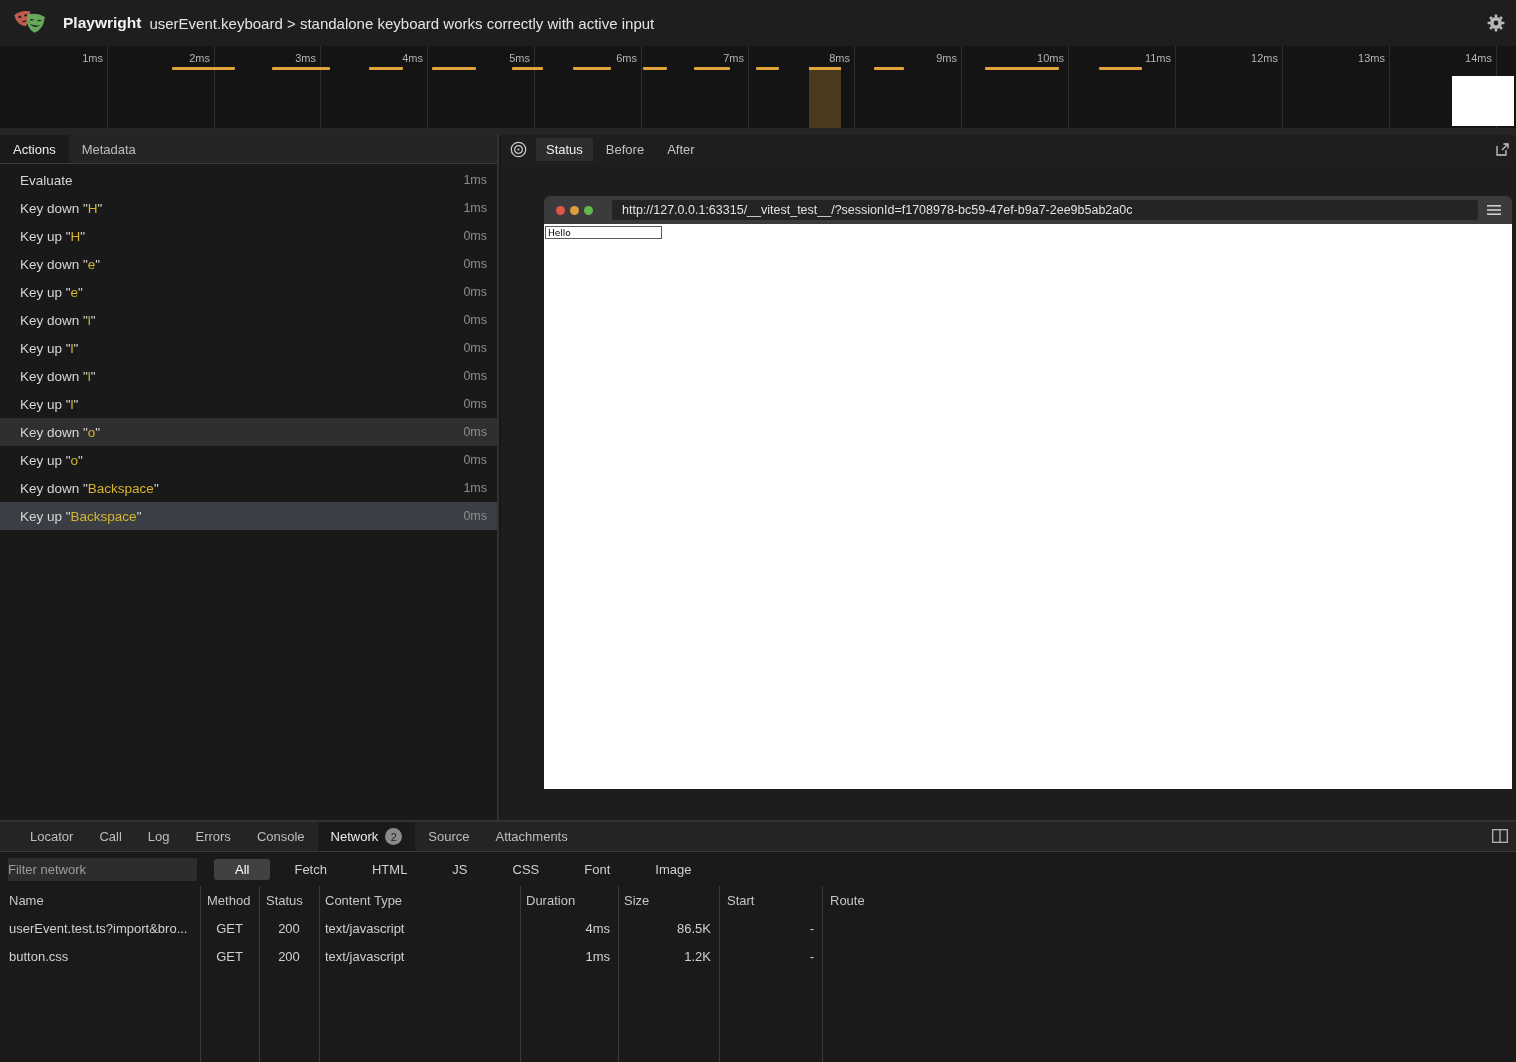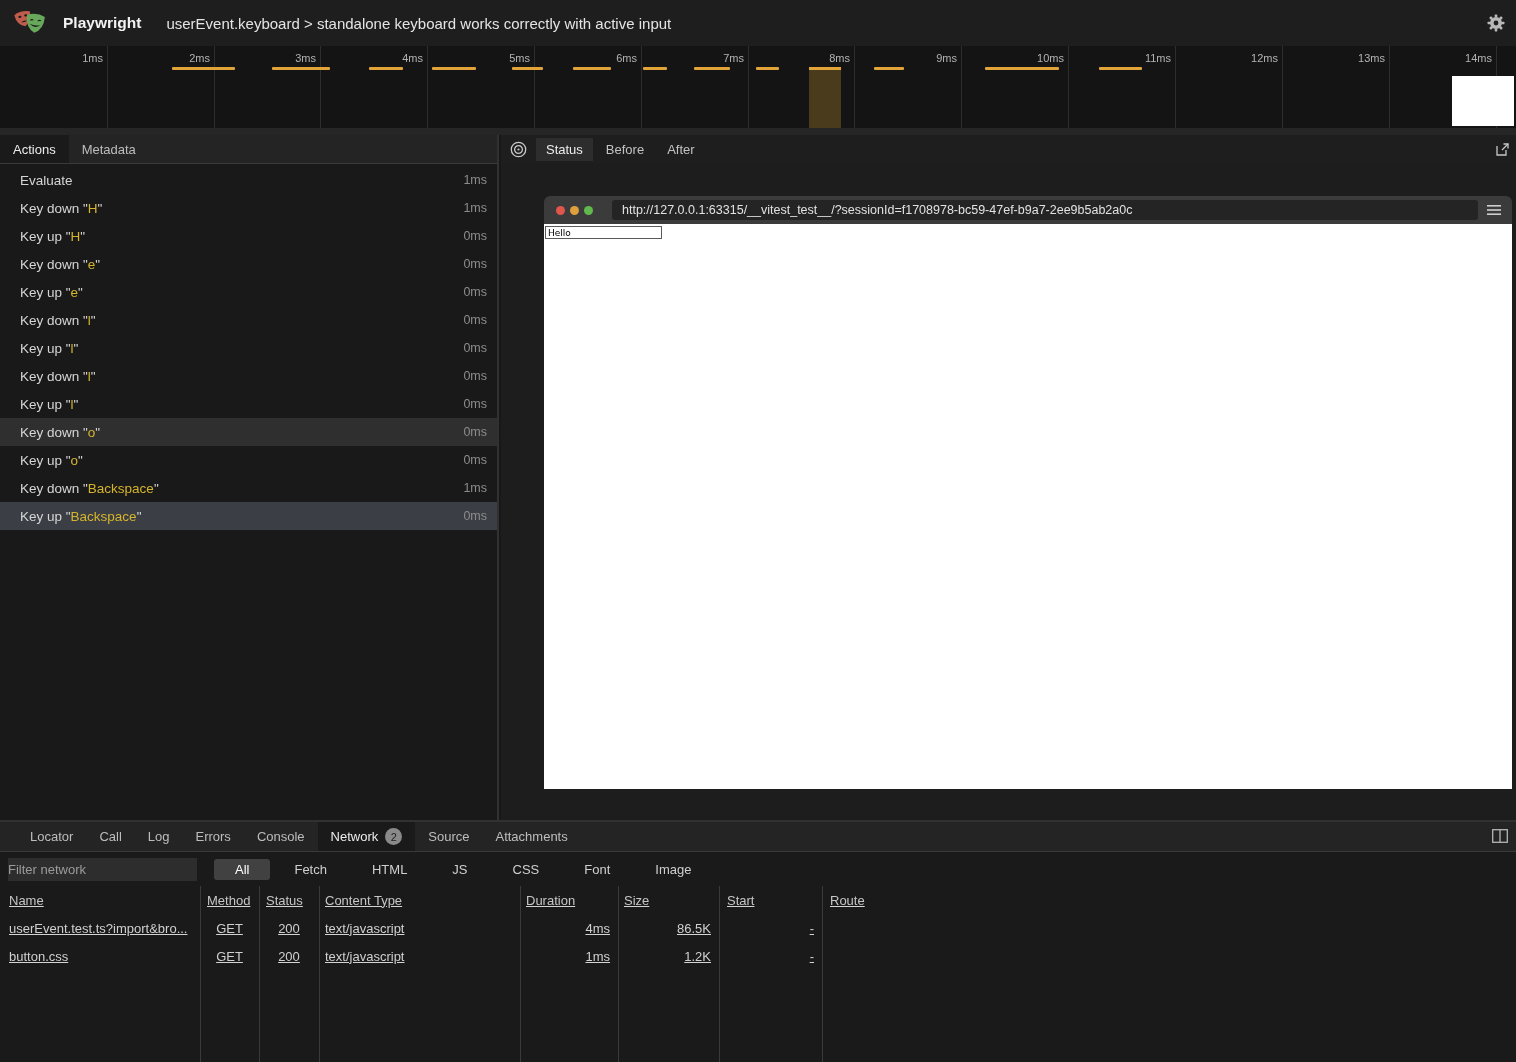--- a/index.html
+++ b/index.html
@@ -6,21 +6,21 @@
   html,body { width:1516px; height:1062px; }
   body {
     position: relative; overflow: hidden;
     background:#181818; color:#d4d4d4;
     font-family:"Liberation Sans", sans-serif;
   }
   
   .header { position:absolute; top:0; left:0; right:0; height:46px; background:#1e1e1e; display:flex; align-items:center; }
   .logo { margin-left:14px; width:34px; height:30px; flex:0 0 auto; }
   .app-name { margin-left:15px; font-size:15.5px; font-weight:bold; color:#f2f2f2; }
-  .trace-title { margin-left:25px; font-size:15px; color:#e4e4e4; }
+  .trace-title { margin-left:8px; font-size:15px; color:#e4e4e4; }
   .gear { position:absolute; right:11px; top:14px; cursor:pointer; }
   
   .timeline { position:absolute; top:46px; left:0; right:0; height:82px; background:#141414; }
   .tl-tick { position:absolute; top:0; bottom:0; width:0; }
   .tl-tick-line { position:absolute; left:0; top:0; bottom:0; width:1px; background:#2d2d2d; }
   .tl-tick-label { position:absolute; left:-74px; top:6px; width:70px; text-align:right; font-size:11px; color:#b3b3b3; }
   .tl-bar { position:absolute; top:21px; height:3px; background:#e2a338; border-radius:1px; }
   .tl-selection { position:absolute; left:809px; width:32px; top:21px; height:61px; background:rgba(216,160,50,.28); border-top:3px solid #e2a338; }
   .tl-thumb { position:absolute; left:1452px; top:30px; width:62px; height:50px; background:#ffffff; }
   .tl-strip { position:absolute; top:128px; left:0; right:0; height:7px; background:#262626; }
@@ -60,21 +60,21 @@
   .badge { margin-left:7px; width:17px; height:17px; border-radius:50%; background:#8a8a8a; color:#222; font-size:11px; display:flex; align-items:center; justify-content:center; }
   .badge:empty { display:none; }
   .cols-icon { position:absolute; right:8px; top:7px; cursor:pointer; }
   .filter-row { height:34px; display:flex; align-items:center; }
   .filter-input { margin-left:8px; width:189px; height:23px; background:#2d2d2d; border:none; outline:none; color:#cccccc; font-size:13px; padding:0 0; font-family:"Liberation Sans", sans-serif; }
   .filter-input::placeholder { color:#9b9b9b; }
   .chips { display:flex; align-items:center; margin-left:17px; }
   .chip { padding:3px 21px; margin-right:3px; font-size:13px; color:#cfcfcf; border-radius:3px; cursor:pointer; }
   .chip.active { background:#414141; color:#ffffff; }
   
-  .net-table { position:absolute; top:64px; left:0; right:0; bottom:0;text-decoration:underline; }
+  .net-table { position:absolute; top:64px; left:0; right:0; bottom:0; }
   .net-sep { position:absolute; top:0; bottom:0; width:1px; background:#3a3a3a; }
   .net-row, .net-header { display:flex; height:28px; align-items:center; font-size:13px; }
   .net-header { color:#c6c6c6; }
   .net-row { color:#d0d0d0; cursor:pointer; }
   .nc { overflow:hidden; white-space:nowrap; text-overflow:ellipsis; flex:0 0 auto; }
   .c-name   { width:200px; padding-left:9px; }
   .c-method { width:59px;  text-align:center; }
   .c-status { width:60px;  text-align:center; }
   .c-type   { width:201px; padding-left:6px; }
   .c-dur    { width:98px;  text-align:right; padding-right:8px; }

